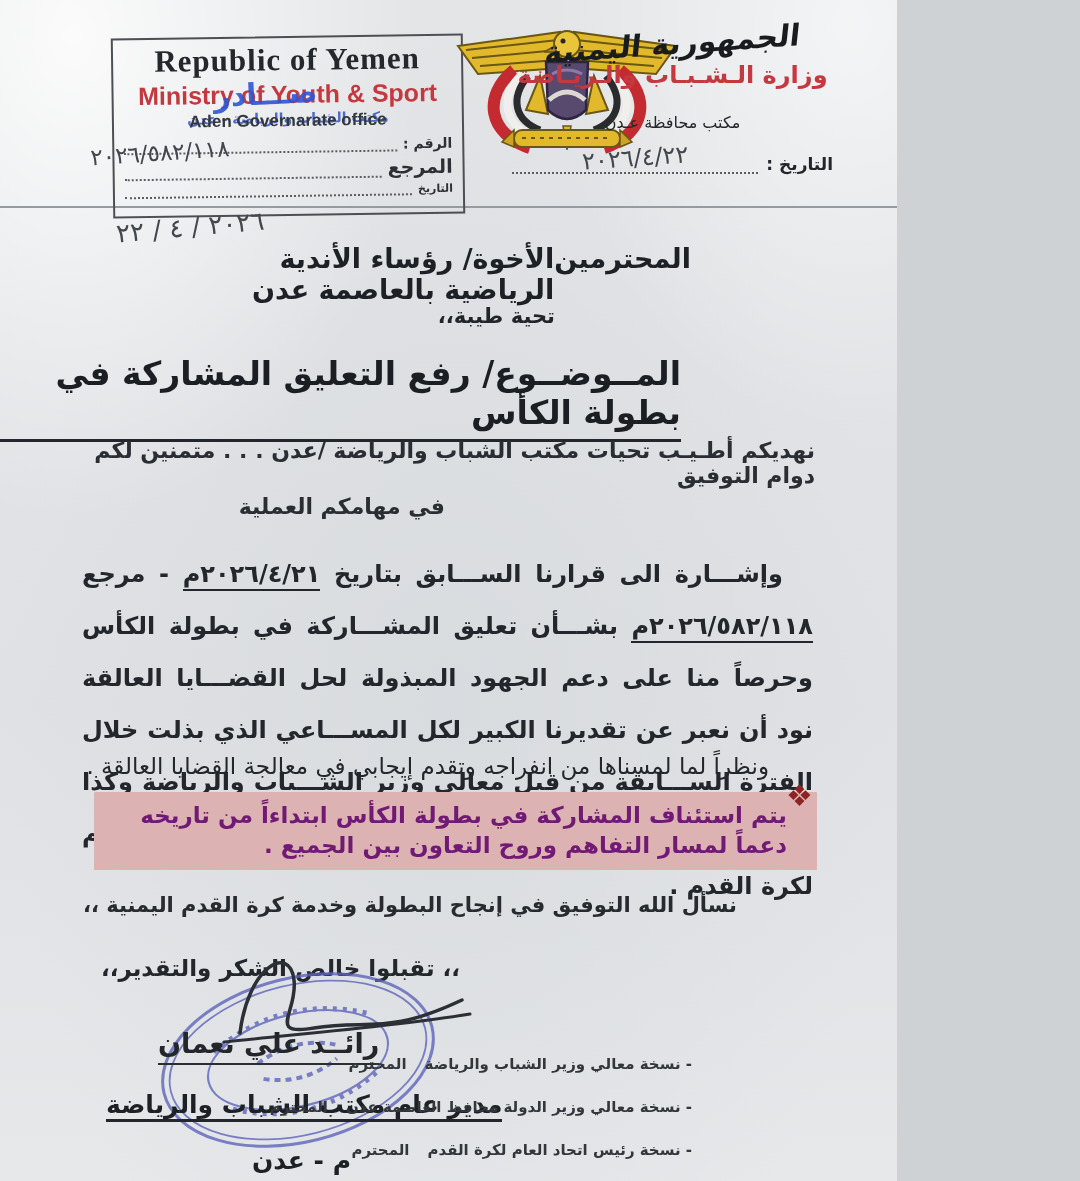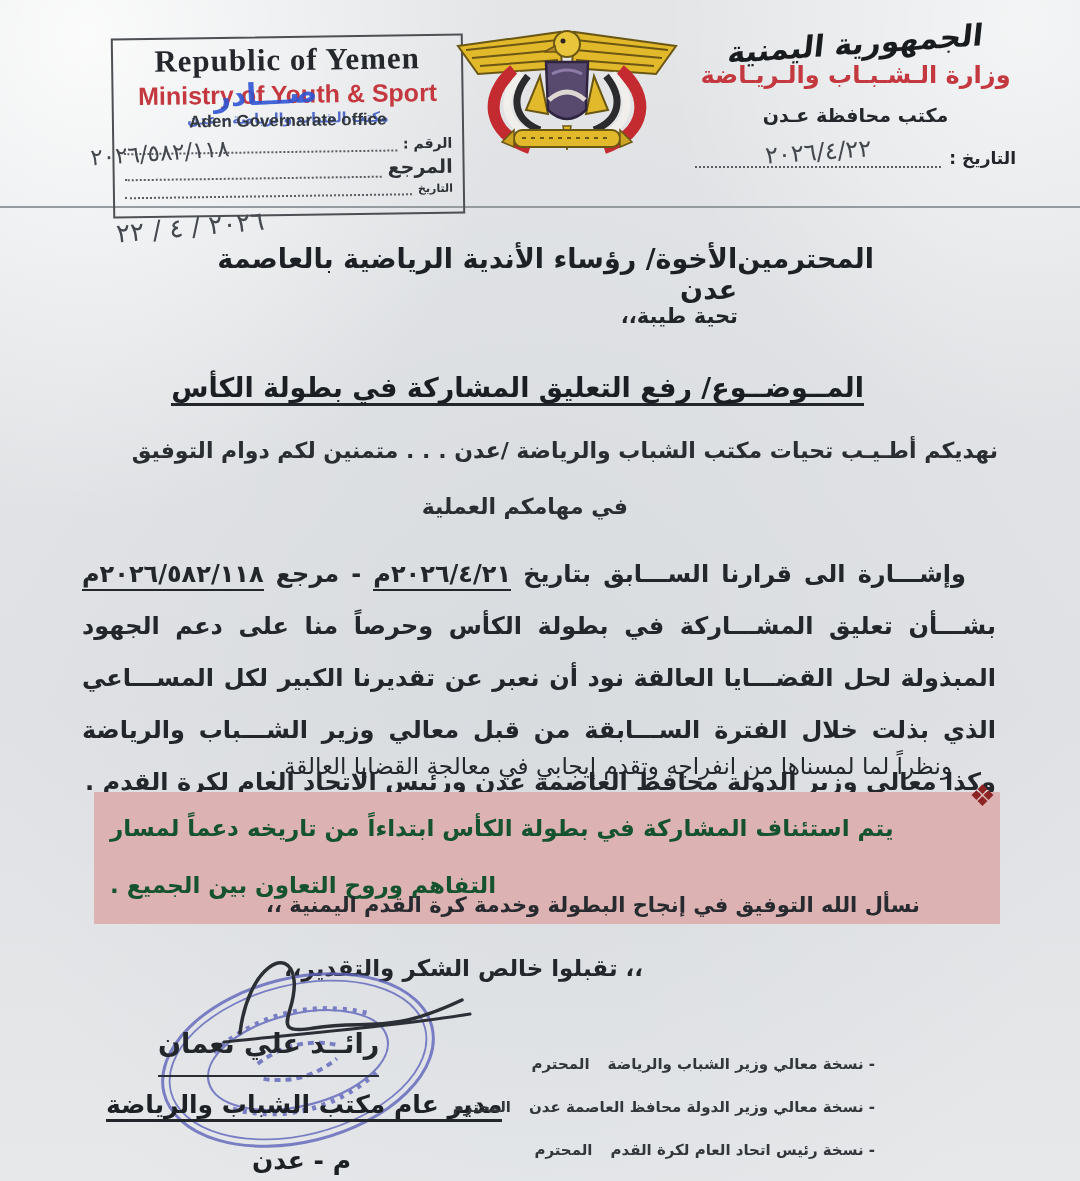--- a/index.html
+++ b/index.html
@@ -1,17 +1,17 @@
 <!DOCTYPE html>
 <html><head>
 <meta charset="utf-8">
 <style>
   html,body{margin:0;padding:0;background:#cfd2d4;}
   .page{
-    position:relative;width:1080px;height:1181px;overflow:hidden;
+    position:relative;width:897px;height:1181px;overflow:hidden;
     font-family:"DejaVu Sans",sans-serif;color:#22262a;
     background:
       radial-gradient(ellipse at 8% 3%, rgba(255,255,255,.85) 0%, rgba(255,255,255,0) 30%),
       radial-gradient(ellipse at 95% 2%, rgba(255,255,255,.6) 0%, rgba(255,255,255,0) 25%),
       radial-gradient(ellipse at 50% 60%, rgba(210,214,218,.5) 0%, rgba(210,214,218,0) 70%),
       linear-gradient(#e3e5e7,#dfe1e4 60%,#e6e8ea);
   }
   .abs{position:absolute;}
   
   .stamp-box{
@@ -32,50 +32,50 @@
   .stamp-label.small{font-size:11px;}
   .dots{flex:1;border-bottom:2px dotted #5a5e63;height:12px;}
   .hand{color:#43484e;letter-spacing:2px;font-weight:normal;}
   .stamp-number{position:absolute;left:-24px;top:100px;font-size:23px;transform:rotate(-3deg);white-space:nowrap;direction:rtl;}
   .date-under-stamp{left:116px;top:212px;font-size:26px;transform:rotate(-5deg);letter-spacing:3px;direction:rtl;}
   .header-rule{left:0;top:206px;width:1080px;border-top:2px solid #969ba0;}
   
   .hdr-right{right:52px;top:26px;width:345px;text-align:center;direction:rtl;}
   .country-ar{font-weight:bold;font-size:30px;color:#191c1f;transform:rotate(-4deg) skewX(-10deg);letter-spacing:1px;}
   .ministry-ar{font-weight:bold;font-size:24px;color:#c4393f;}
-  .office-ar{font-weight:bold;font-size:19px;color:#24282c;margin-top:15px;letter-spacing:1px;}
+  .office-ar{font-weight:normal;font-size:16px;color:#24282c;margin-top:24px;letter-spacing:1px;}
   .date-row{display:flex;align-items:flex-end;gap:8px;margin-top:12px;padding:0 12px;}
   .date-label{font-weight:bold;font-size:17px;white-space:nowrap;}
   .date-hand-wrap{flex:1;border-bottom:2px dotted #5a5e63;text-align:center;}
   .date-hand{font-size:24px;display:inline-block;transform:rotate(-4deg);}
   
   .emblem{left:452px;top:18px;}
   
   .addr-row{left:192px;right:206px;top:243px;display:flex;justify-content:space-between;direction:rtl;
     font-weight:bold;font-size:27px;color:#1d2125;}
   .tahiya{right:342px;top:304px;font-weight:bold;font-size:21px;direction:rtl;}
-  .subject{right:216px;top:372px;font-weight:bold;font-size:27px;direction:rtl;
-    border-bottom:3px solid #23272b;color:#1b1f23;}
+  .subject{right:216px;top:354px;font-weight:bold;font-size:33px;direction:rtl;
+    border-bottom:3px solid #23272b;padding-bottom:7px;color:#1b1f23;}
   .greeting{right:82px;left:88px;top:438px;direction:rtl;text-align:right;font-size:22px;font-weight:bold;color:#2a2e33;}
   .greeting2{right:452px;top:494px;direction:rtl;font-size:22px;font-weight:bold;color:#2a2e33;}
   .main-par{left:82px;right:84px;top:548px;direction:rtl;text-align:justify;
     font-size:24px;font-weight:bold;line-height:52px;color:#23272c;text-indent:30px;}
   .main-par .u{border-bottom:2px solid #23272c;padding-bottom:1px;}
   .p2-line{right:128px;top:753px;direction:rtl;font-size:23px;font-weight:normal;color:#23272c;}
   .hl-box{left:94px;right:80px;top:792px;background:#dcb2b2;border-radius:1px;
     padding:8px 30px 10px 16px;box-sizing:border-box;}
-  .hl-text{direction:rtl;text-align:left;font-size:23px;font-weight:bold;line-height:57px;color:#14532d;}
+  .hl-text{direction:rtl;text-align:right;font-size:23px;font-weight:bold;line-height:30px;color:#701a75;}
   .hl-bullet{position:absolute;top:-14px;right:4px;color:#8e2323;font-size:30px;}
   .closing1{right:160px;top:893px;direction:rtl;font-size:21px;font-weight:bold;color:#272b30;}
   .closing2{right:437px;top:955px;direction:rtl;font-size:23px;font-weight:bold;color:#23272c;}
   
   .seal{left:148px;top:962px;opacity:.8;}
   .sig-stroke{left:218px;top:938px;}
   .sig-name{left:158px;top:1028px;font-weight:bold;font-size:27px;direction:rtl;color:#23262a;
-    border-bottom:2px solid #2a2e33;padding-bottom:16px;}
+    border-bottom:2px solid #2a2e33;padding-bottom:4px;}
   .sig-title{left:106px;top:1090px;font-weight:bold;font-size:25px;direction:rtl;color:#1d2125;
     border-bottom:3px solid #23272b;}
   .sig-loc{left:252px;top:1146px;font-weight:bold;font-size:25px;direction:rtl;color:#1d2125;
     border-bottom:3px solid #23272b;padding-bottom:6px;}
   
   .cc{right:205px;top:1055px;width:272px;direction:rtl;}
   .cc-row{display:flex;justify-content:space-between;align-items:baseline;margin-bottom:25px;}
   .cc-text{font-size:15px;font-weight:bold;color:#33373c;white-space:nowrap;}
   .cc-hon{font-size:15px;font-weight:bold;color:#33373c;margin-right:18px;}
 </style>

